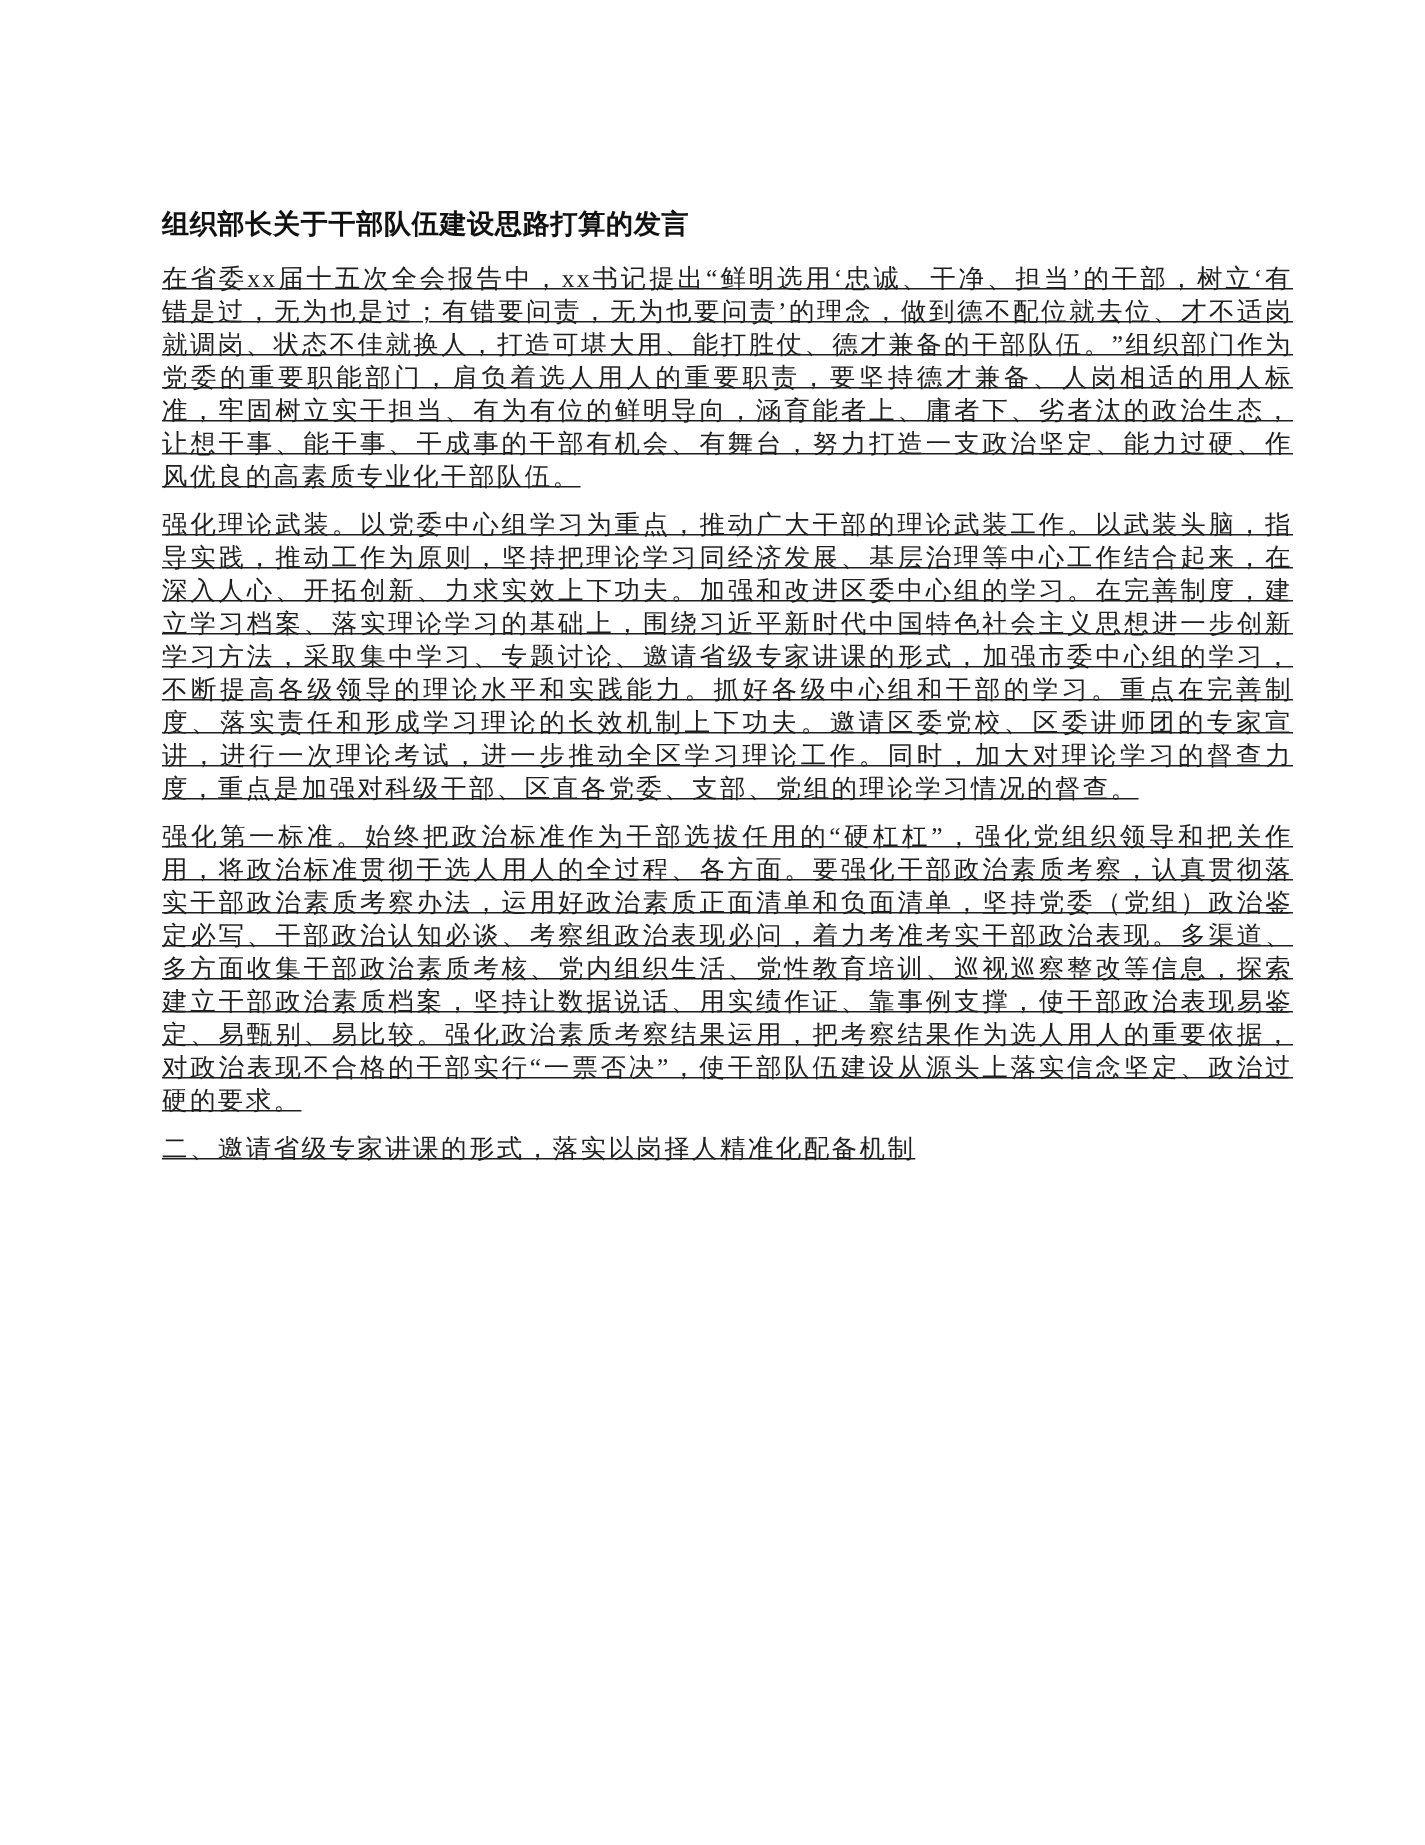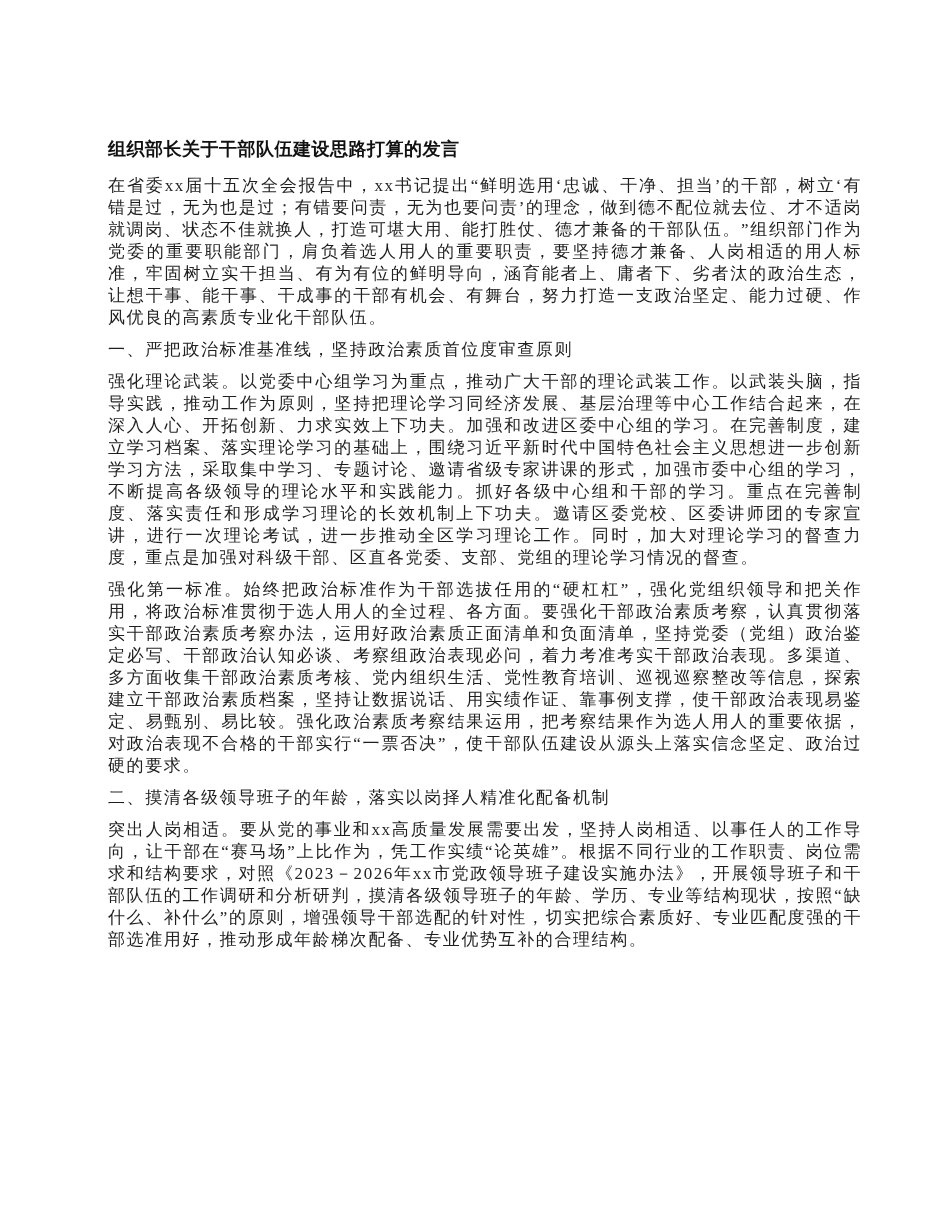--- a/index.html
+++ b/index.html
@@ -31,37 +31,36 @@
     color: #111111;
   }
   .para {
     margin: 0 0 10px 0;
     font-size: 17px;
     line-height: 22px;
     letter-spacing: 1.6px;
     text-align: justify;
     text-justify: inter-character;
     word-break: break-all;
+    text-decoration: underline;
   }
   .section-heading {
     
     font-weight: normal;
   }
 </style>
 </head>
 <body style="background: rgb(255, 255, 255);">
 
 <div class="page" style="color: rgb(31, 31, 31);">
   <h1 class="doc-title" style="color: rgb(17, 17, 17);">组织部长关于干部队伍建设思路打算的发言</h1>
 
   <p class="para">在省委xx届十五次全会报告中，xx书记提出“鲜明选用‘忠诚、干净、担当’的干部，树立‘有错是过，无为也是过；有错要问责，无为也要问责’的理念，做到德不配位就去位、才不适岗就调岗、状态不佳就换人，打造可堪大用、能打胜仗、德才兼备的干部队伍。”组织部门作为党委的重要职能部门，肩负着选人用人的重要职责，要坚持德才兼备、人岗相适的用人标准，牢固树立实干担当、有为有位的鲜明导向，涵育能者上、庸者下、劣者汰的政治生态，让想干事、能干事、干成事的干部有机会、有舞台，努力打造一支政治坚定、能力过硬、作风优良的高素质专业化干部队伍。</p>
 
-  <p class="para section-heading">一、严把政治标准基准线，坚持政治素质首位度审查原则</p>
 
   <p class="para">强化理论武装。以党委中心组学习为重点，推动广大干部的理论武装工作。以武装头脑，指导实践，推动工作为原则，坚持把理论学习同经济发展、基层治理等中心工作结合起来，在深入人心、开拓创新、力求实效上下功夫。加强和改进区委中心组的学习。在完善制度，建立学习档案、落实理论学习的基础上，围绕习近平新时代中国特色社会主义思想进一步创新学习方法，采取集中学习、专题讨论、邀请省级专家讲课的形式，加强市委中心组的学习，不断提高各级领导的理论水平和实践能力。抓好各级中心组和干部的学习。重点在完善制度、落实责任和形成学习理论的长效机制上下功夫。邀请区委党校、区委讲师团的专家宣讲，进行一次理论考试，进一步推动全区学习理论工作。同时，加大对理论学习的督查力度，重点是加强对科级干部、区直各党委、支部、党组的理论学习情况的督查。</p>
 
   <p class="para">强化第一标准。始终把政治标准作为干部选拔任用的“硬杠杠”，强化党组织领导和把关作用，将政治标准贯彻于选人用人的全过程、各方面。要强化干部政治素质考察，认真贯彻落实干部政治素质考察办法，运用好政治素质正面清单和负面清单，坚持党委（党组）政治鉴定必写、干部政治认知必谈、考察组政治表现必问，着力考准考实干部政治表现。多渠道、多方面收集干部政治素质考核、党内组织生活、党性教育培训、巡视巡察整改等信息，探索建立干部政治素质档案，坚持让数据说话、用实绩作证、靠事例支撑，使干部政治表现易鉴定、易甄别、易比较。强化政治素质考察结果运用，把考察结果作为选人用人的重要依据，对政治表现不合格的干部实行“一票否决”，使干部队伍建设从源头上落实信念坚定、政治过硬的要求。</p>
 
 
-  <p class="para section-heading">二、摸清各级领导班子的年龄，落实以岗择人精准化配备机制</p>
+  <p class="para section-heading">二、邀请省级专家讲课的形式，落实以岗择人精准化配备机制</p>
 
-  <p class="para">突出人岗相适。要从党的事业和xx高质量发展需要出发，坚持人岗相适、以事任人的工作导向，让干部在“赛马场”上比作为，凭工作实绩“论英雄”。根据不同行业的工作职责、岗位需求和结构要求，对照《2023－2026年xx市党政领导班子建设实施办法》，开展领导班子和干部队伍的工作调研和分析研判，摸清各级领导班子的年龄、学历、专业等结构现状，按照“缺什么、补什么”的原则，增强领导干部选配的针对性，切实把综合素质好、专业匹配度强的干部选准用好，推动形成年龄梯次配备、专业优势互补的合理结构。</p>
 </div>
 
 </body></html>

